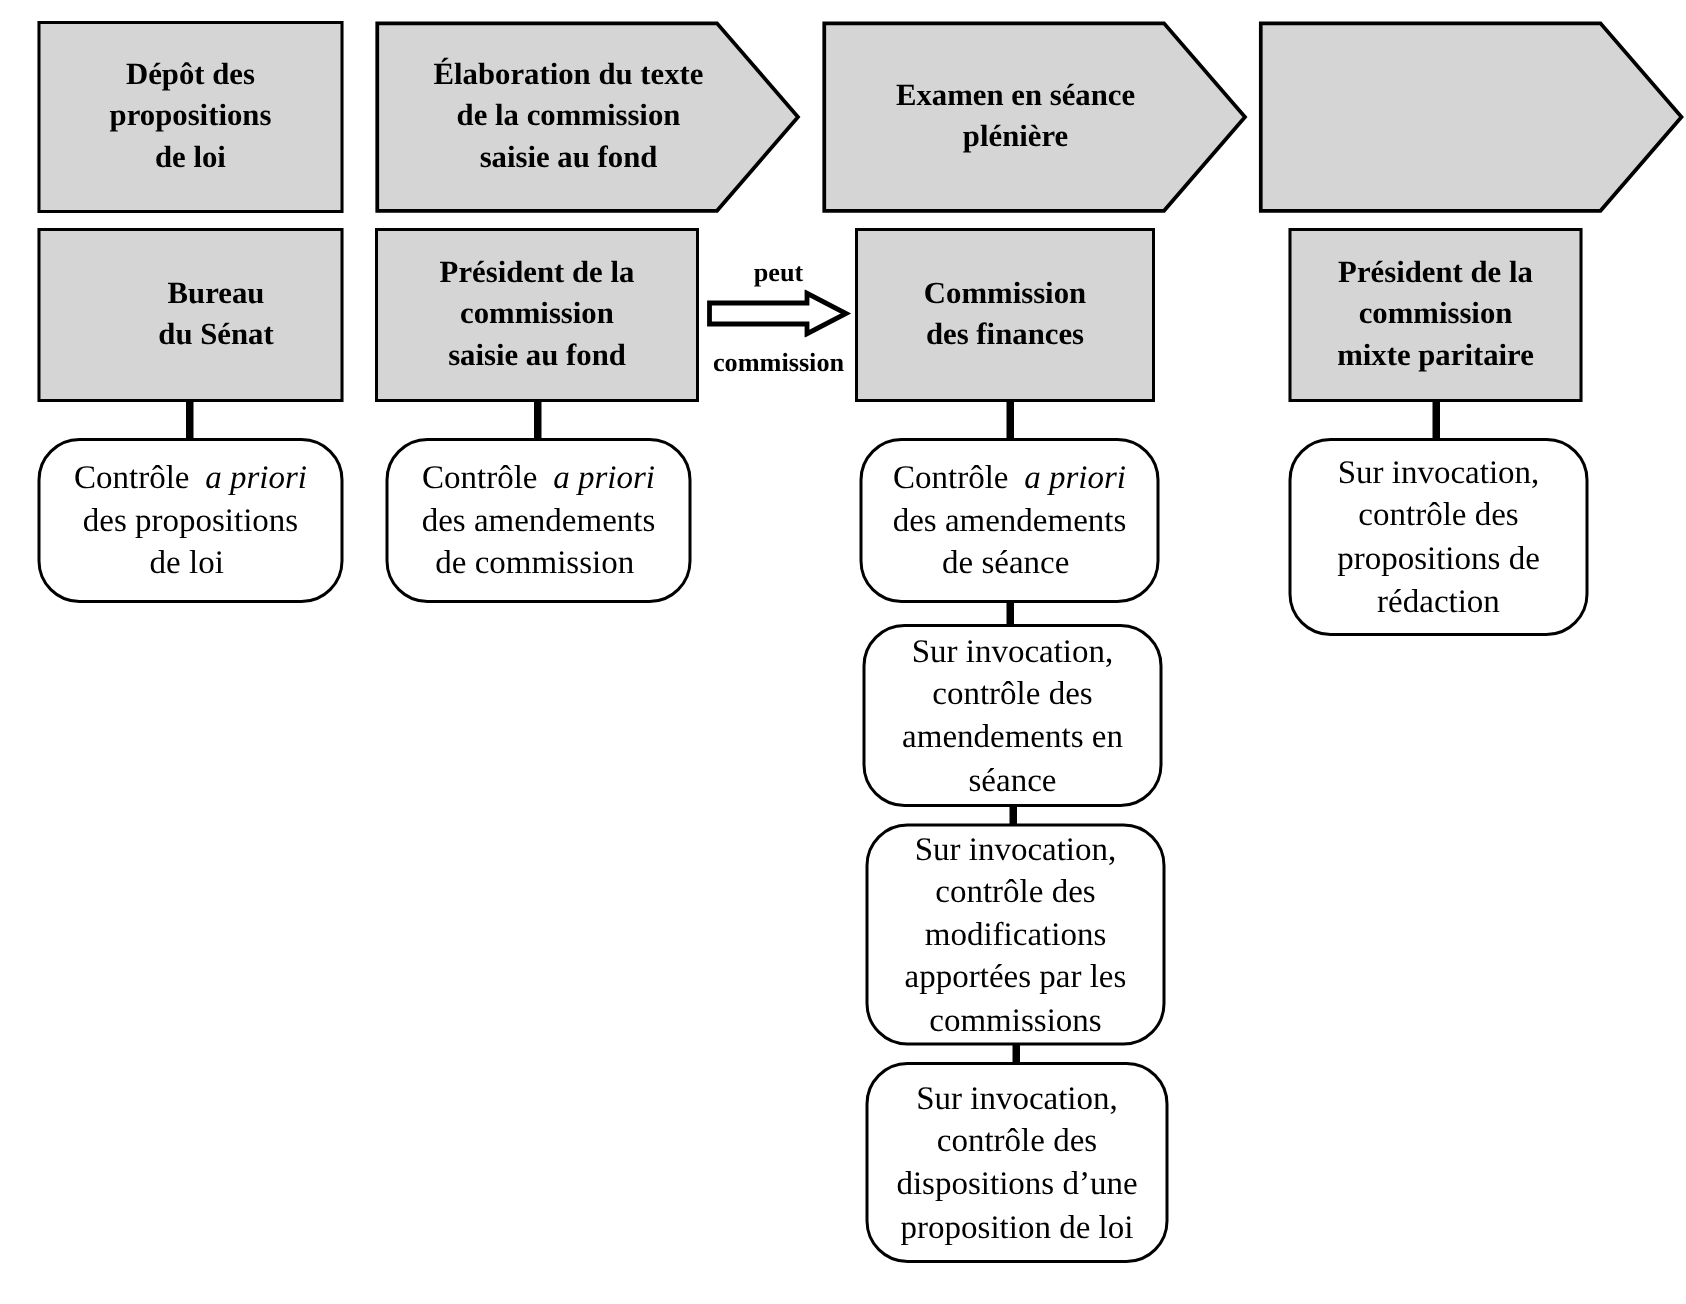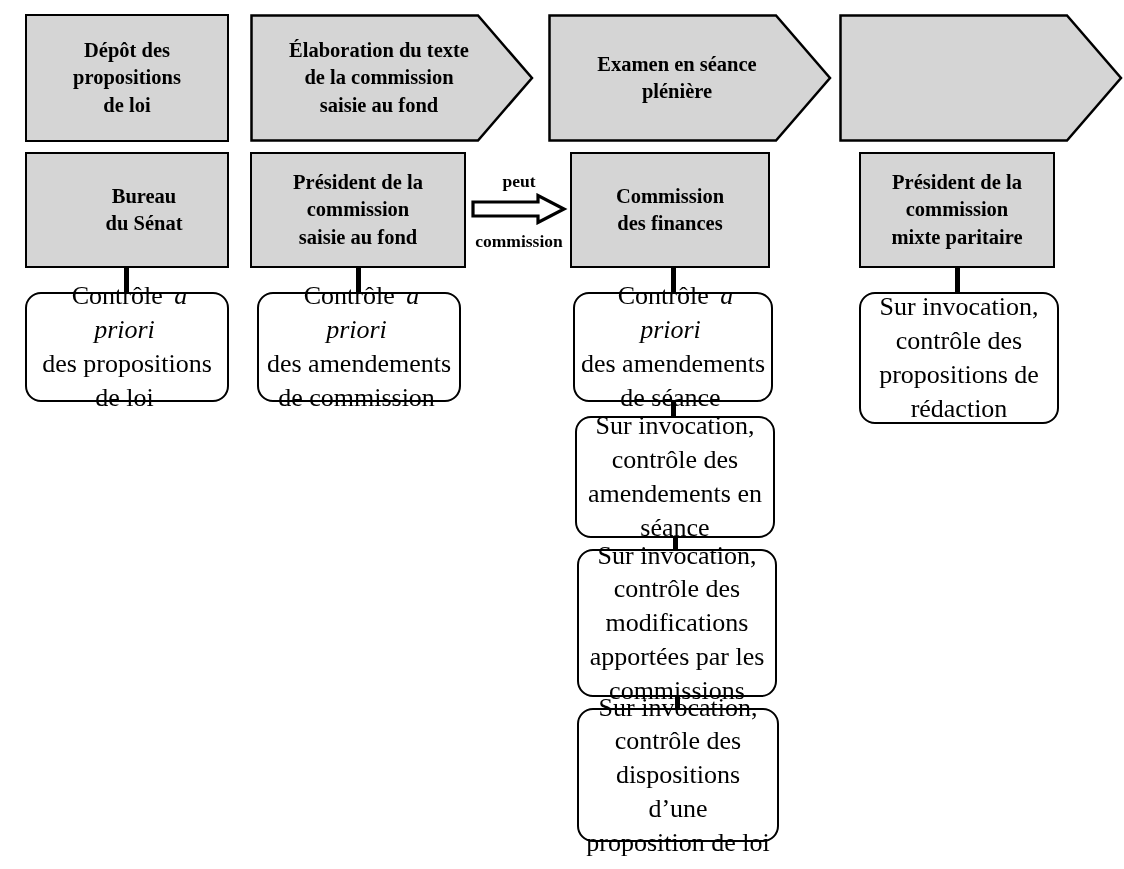--- a/index.html
+++ b/index.html
@@ -67,24 +67,24 @@
     justify-content: center;
   }
   .actor span { white-space: pre-line; padding: 0 4px; }
 
   
   .ctrl {
     position: absolute;
     box-sizing: border-box;
     background: #ffffff;
     border: 2.5px solid #000000;
-    border-radius: 16px;
+    border-radius: 28px;
     color: #000000;
     font-weight: normal;
-    font-size: 26px;
+    font-size: 22px;
     line-height: 1.30;
     text-align: center;
     display: flex;
     align-items: center;
     justify-content: center;
   }
   .ctrl span { white-space: pre-line; padding: 0 5px; }
   .ctrl i { font-style: italic; }
 
   

